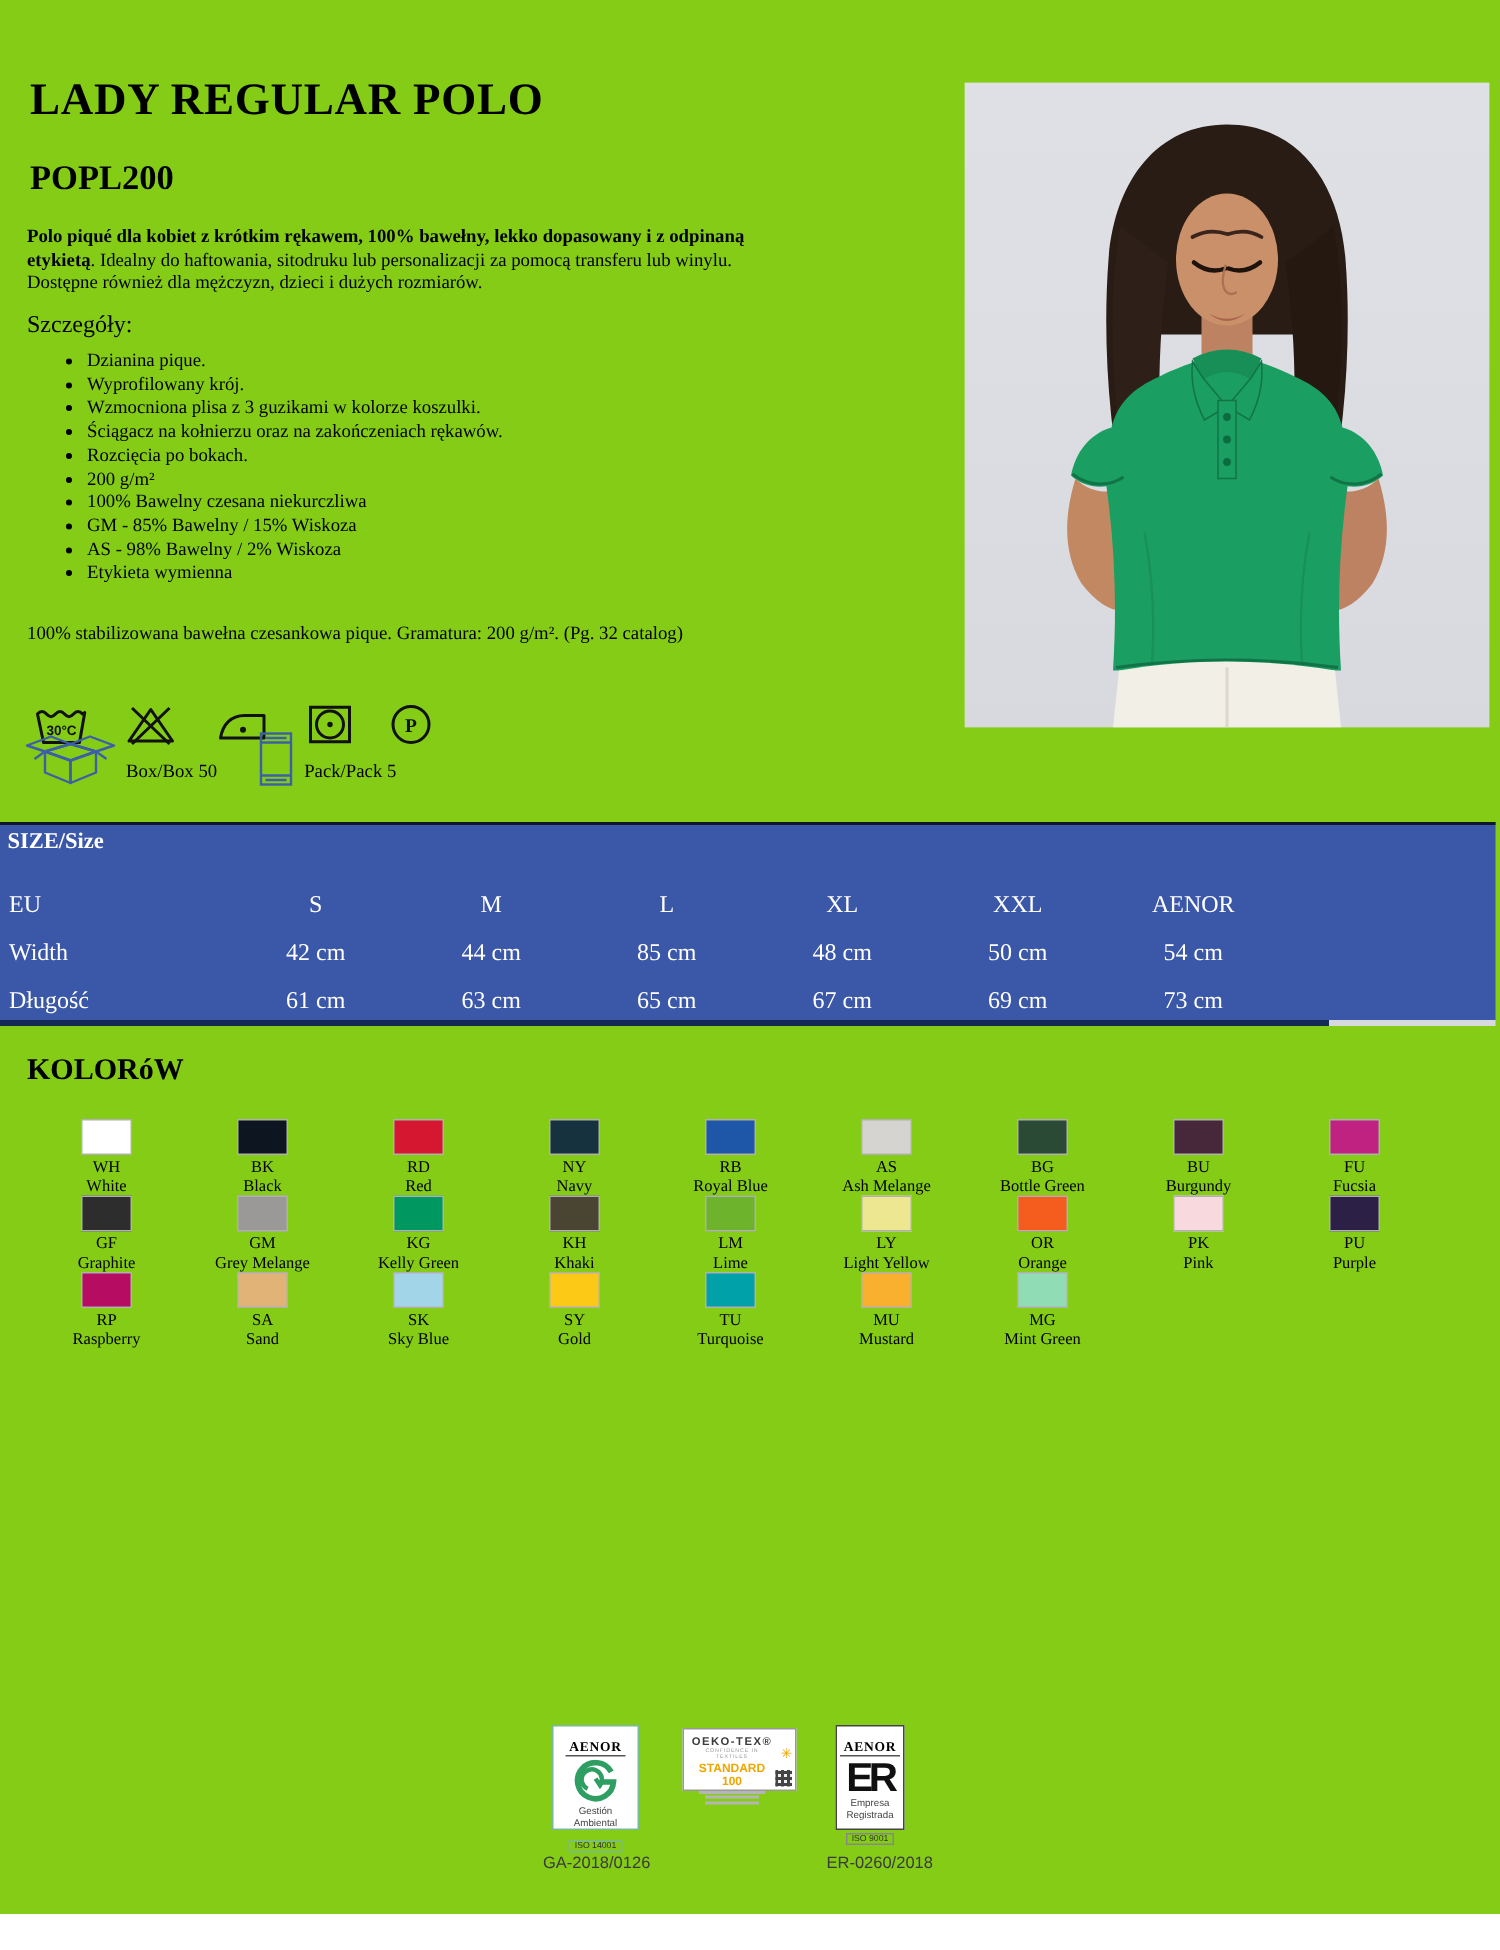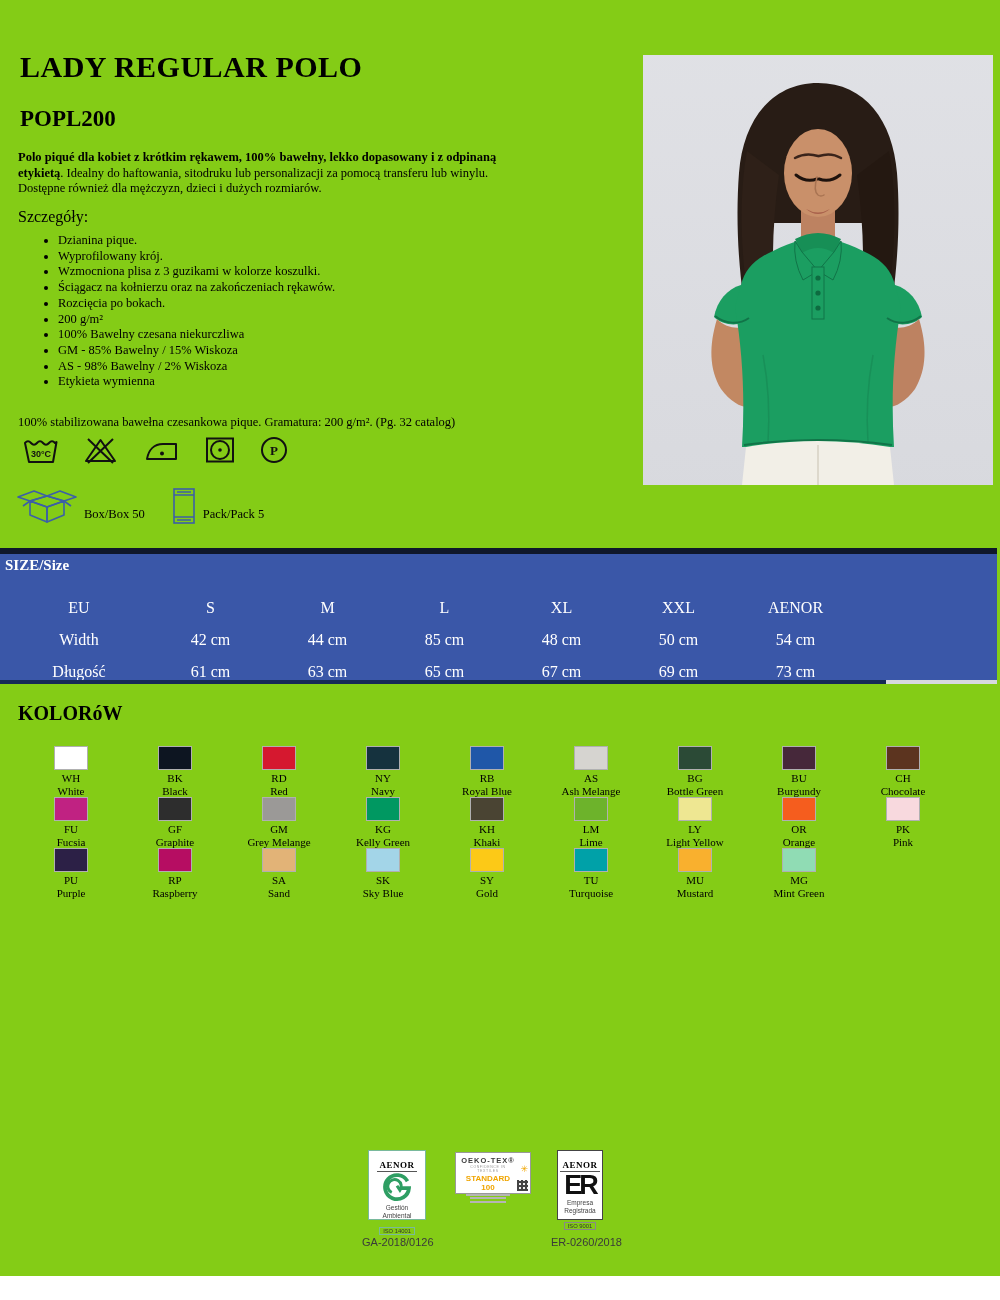--- a/index.html
+++ b/index.html
@@ -8,34 +8,34 @@
 
   .h1{position:absolute;left:20px;top:50px;font-size:30px;font-weight:bold;letter-spacing:.5px;}
   .code{position:absolute;left:20px;top:106px;font-size:23px;font-weight:bold;}
   .desc{position:absolute;left:18px;top:150px;width:502px;font-size:12.5px;line-height:15.6px;}
   .desc b{font-weight:bold;}
   .details-h{position:absolute;left:18px;top:208px;font-size:16px;}
   ul.details{position:absolute;left:42px;top:233px;margin:0;padding-left:16px;
              font-size:12.5px;line-height:15.7px;}
   .fabric{position:absolute;left:18px;top:415px;font-size:12.5px;}
 
-  .care{position:absolute;left:22px;top:436px;display:flex;align-items:center;gap:25px;}
+  .care{position:absolute;left:22px;top:469px;display:flex;align-items:center;gap:25px;}
   .care svg{display:block;}
 
   .pack-row{position:absolute;left:16px;top:485px;display:flex;align-items:flex-end;gap:6px;}
   .pack-row .lbl{font-size:12.5px;padding-bottom:3px;}
   .pack-row .gap{width:14px;}
 
   .size-table{position:absolute;left:0;top:548px;width:997px;height:132px;background:#3a57a8;
-              border-top:6px solid #0f172a;box-sizing:border-box;color:#fff;}
+              border-top:2px solid #0f172a;box-sizing:border-box;color:#fff;}
   .st-header{position:absolute;left:5px;top:3px;font-size:15px;font-weight:bold;}
   .st-rows{position:absolute;left:0;top:38px;right:0;}
   .st-row{display:grid;grid-template-columns:152px repeat(6,117px);height:32px;align-items:center;font-size:16px;}
   .st-cell{text-align:center;}
-  .st-label{text-align:center;padding-left:6px;}
+  .st-label{text-align:left;padding-left:6px;}
   .st-bar{position:absolute;left:0;bottom:-4px;width:100%;height:4px;background:#d7d9de;}
   .st-bar-dark{position:absolute;left:0;top:0;width:886px;height:4px;background:#152a55;}
 
   .colors-h{position:absolute;left:18px;top:702px;font-size:20px;font-weight:bold;}
   .swatches{position:absolute;left:19px;top:746px;width:936px;display:grid;
             grid-template-columns:repeat(9,1fr);grid-auto-rows:51px;}
   .sw-cell{text-align:center;font-size:11px;line-height:12.5px;}
   .chip{width:34px;height:24px;margin:0 auto 2px;border:1px solid #b0b0b0;box-sizing:border-box;}
   .chip.melange{background-image:
       repeating-linear-gradient(45deg, rgba(255,255,255,.55) 0 1px, rgba(0,0,0,.10) 1px 2px, rgba(255,255,255,0) 2px 4px),
@@ -213,25 +213,20 @@
       </div>
       <div class="sw-cell">
         <div class="chip" style="background: rgb(43, 74, 54);"></div>
         <div>BG</div>
         <div>Bottle Green</div>
       </div>
       <div class="sw-cell">
         <div class="chip" style="background: rgb(70, 40, 58);"></div>
         <div>BU</div>
         <div>Burgundy</div>
-      </div>
-      <div class="sw-cell">
-        <div class="chip" style="background: rgb(92, 52, 31);"></div>
-        <div>CH</div>
-        <div>Chocolate</div>
       </div>
       <div class="sw-cell">
         <div class="chip" style="background: rgb(192, 34, 130);"></div>
         <div>FU</div>
         <div>Fucsia</div>
       </div>
       <div class="sw-cell">
         <div class="chip" style="background: rgb(45, 45, 45);"></div>
         <div>GF</div>
         <div>Graphite</div>

